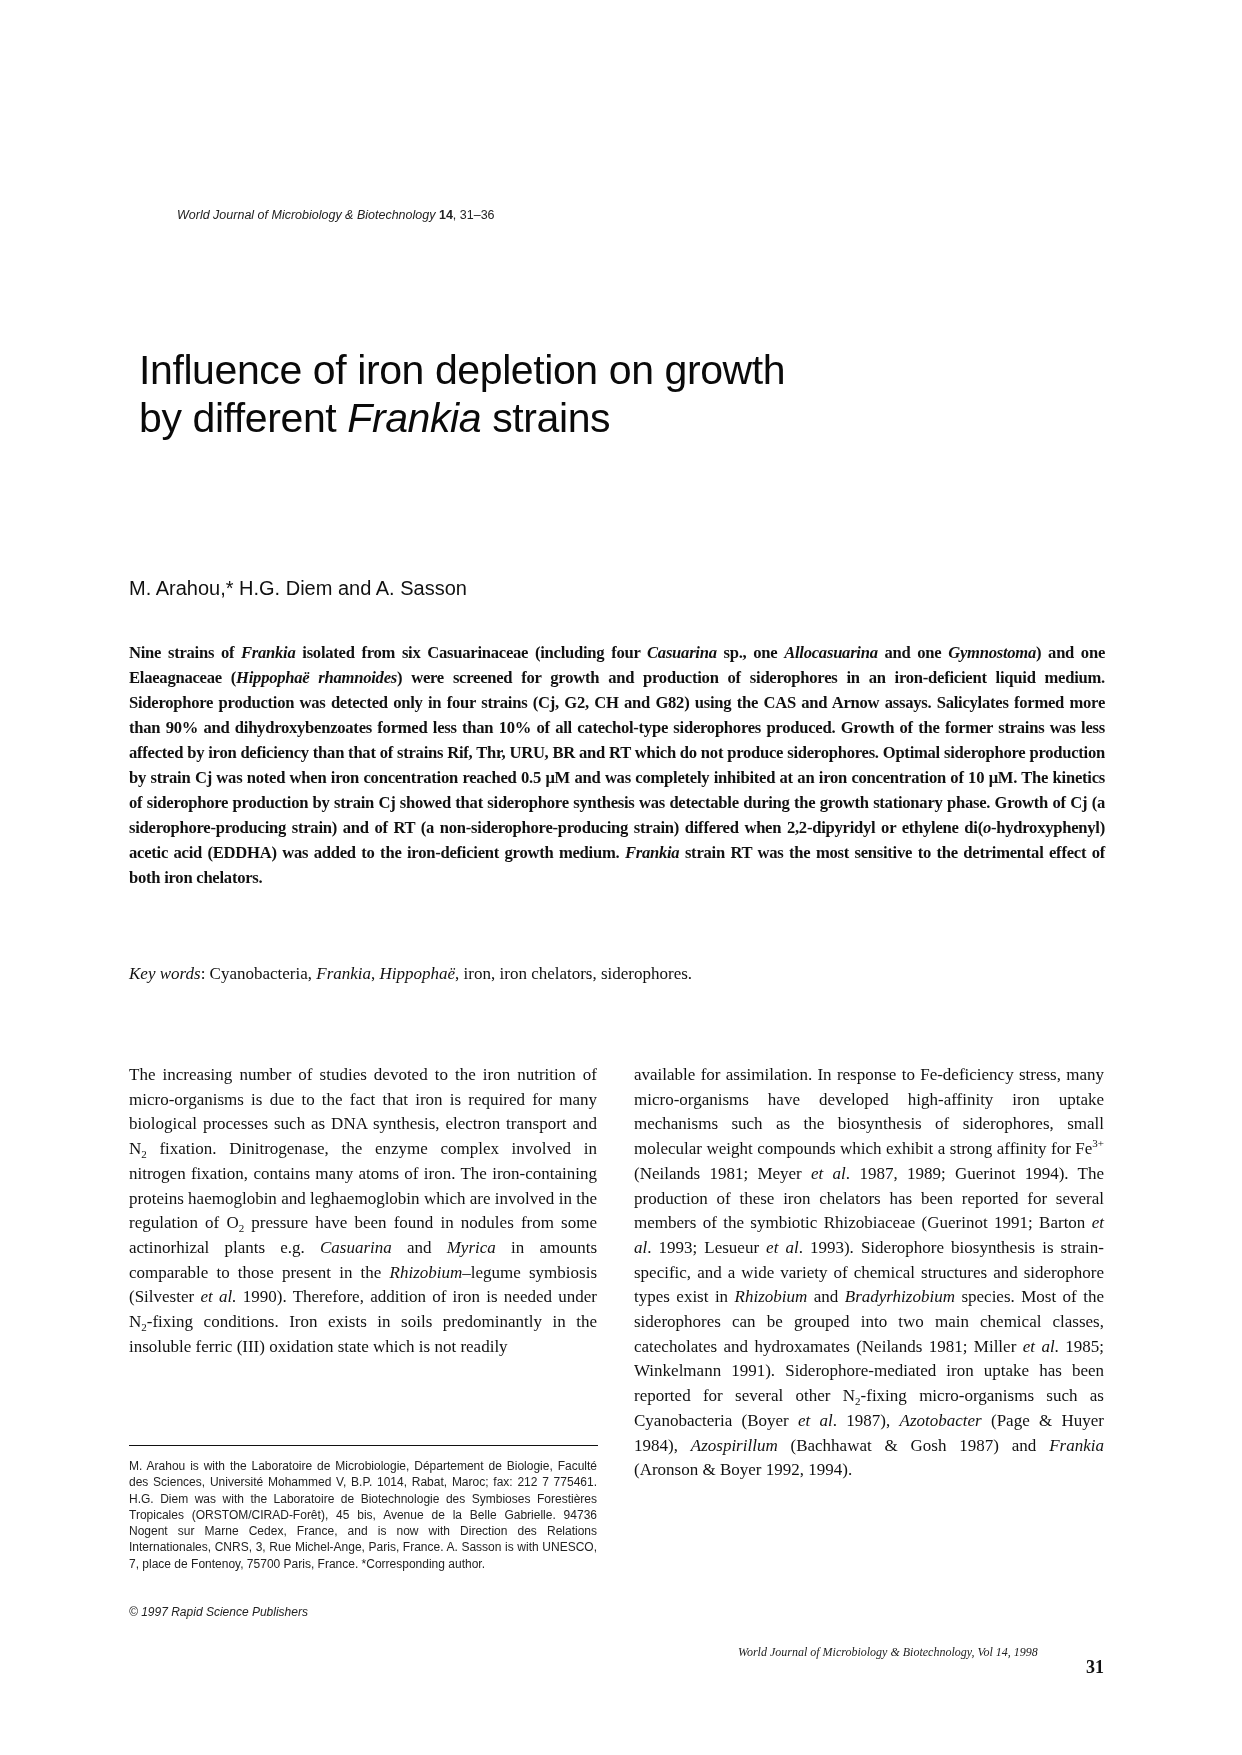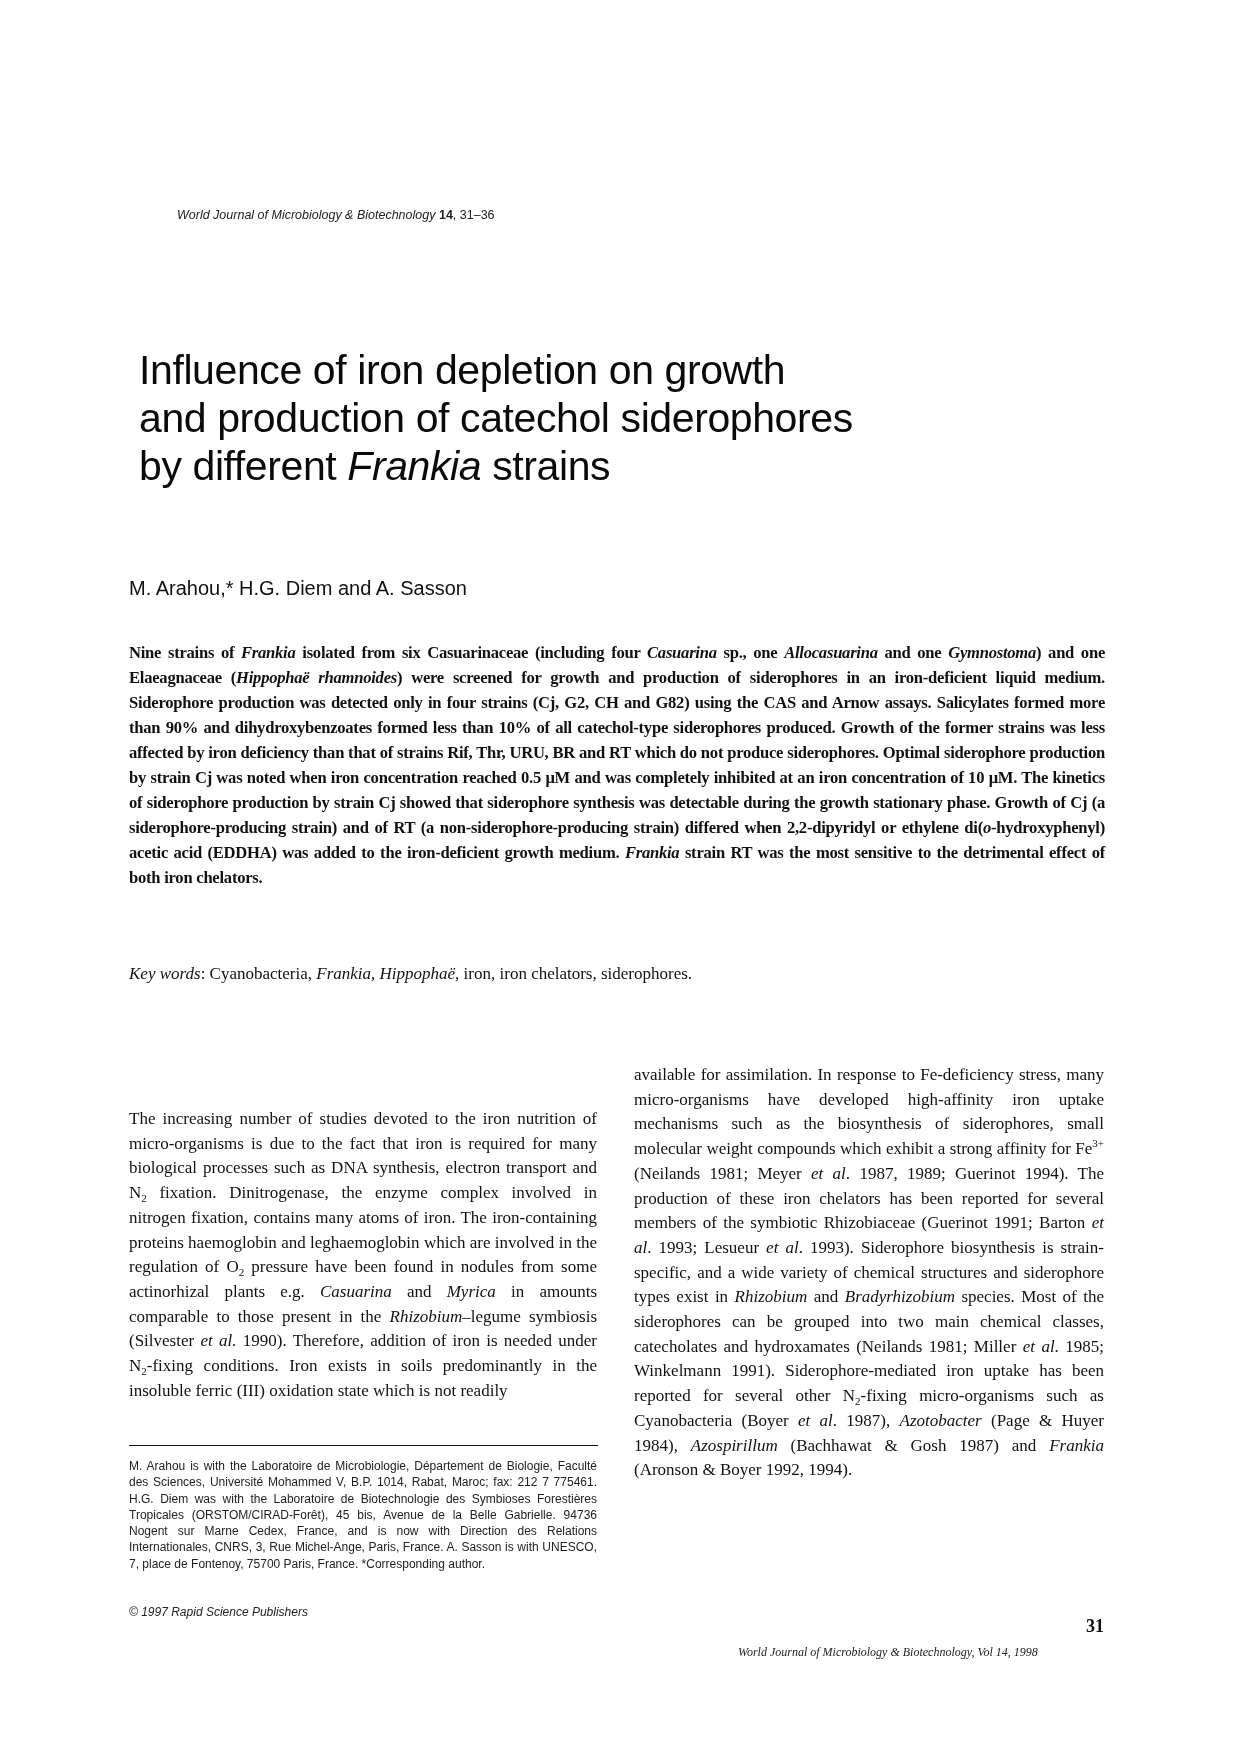--- a/index.html
+++ b/index.html
@@ -10,43 +10,42 @@
   .journal-header .vol { font-weight: bold; }
   .title { left: 127px; top: 334px; width: 900px; font-family: "Liberation Sans", sans-serif; font-size: 41px; line-height: 48px; color: #0a0a0a; font-stretch: condensed; letter-spacing: -0.4px; }
   .title .line { display: block; white-space: nowrap; }
   .title em { font-style: italic; }
   .authors { left: 129px; top: 577px; font-family: "Liberation Sans", sans-serif; font-size: 20px; color: #111; }
   .abstract { left: 129px; top: 640px; width: 976px; font-family: "Liberation Serif", serif; font-weight: bold; font-size: 16.6px; line-height: 25px; text-align: justify; color: #111; letter-spacing: -0.25px; }
   .abstract i { font-style: italic; }
   .keywords { left: 129px; top: 964px; font-family: "Liberation Serif", serif; font-size: 17px; color: #111; }
   .keywords i { font-style: italic; }
   .col { font-family: "Liberation Serif", serif; font-size: 17px; line-height: 24.7px; text-align: justify; color: #111; }
-  .col-left { left: 129px; top: 1063px; width: 468px; margin-top: 44px; }
+  .col-left { left: 129px; top: 1063px; width: 468px; }
   .col-right { left: 634px; top: 1063px; width: 470px; }
   .col p { margin: 0; }
   .col .indent { text-indent: 26px; }
   .col i { font-style: italic; }
   sub, sup { font-size: 11px; line-height: 0; }
   .rule { left: 129px; top: 1445px; width: 469px; height: 0; border-top: 1.5px solid #111; }
   .footnote { left: 129px; top: 1458px; width: 468px; font-family: "Liberation Sans", sans-serif; font-size: 12px; line-height: 16.3px; text-align: justify; color: #222; }
   .copyright { left: 129px; top: 1605px; font-family: "Liberation Sans", sans-serif; font-size: 12px; font-style: italic; color: #222; }
   .running-footer { left: 738px; top: 1645px; font-family: "Liberation Serif", serif; font-size: 12px; font-style: italic; color: #222; }
-  .page-number { left: 1086px; top: 1616px; font-family: "Liberation Serif", serif; font-size: 18px; font-weight: bold; color: #111; }
+  .page-number { left: 1086px; top: 1657px; font-family: "Liberation Serif", serif; font-size: 18px; font-weight: bold; color: #111; }
 </style>
 </head>
 <body>
 
 <div class="abs journal-header">
   <span class="jname">World Journal of Microbiology &amp; Biotechnology</span>
   <span> </span><span class="vol">14</span><span>, 31–36</span>
 </div>
 
 <h1 class="abs title" style="margin:12px;font-weight:normal;">
   <span class="line">Influence of iron depletion on growth</span>
-  <span class="line">and production of catechol siderophores</span>
   <span class="line"><span>by different </span><em>Frankia</em><span> strains</span></span>
 </h1>
 
 <div class="abs authors">M. Arahou,* H.G. Diem and A. Sasson</div>
 
 <div class="abs abstract"><span>Nine strains of </span><i>Frankia</i><span> isolated from six Casuarinaceae (including four </span><i>Casuarina</i><span> sp., one </span><i>Allocasuarina</i><span> and one </span><i>Gymnostoma</i><span>) and one Elaeagnaceae (</span><i>Hippophaë rhamnoides</i><span>) were screened for growth and production of siderophores in an iron-deficient liquid medium. Siderophore production was detected only in four strains (Cj, G2, CH and G82) using the CAS and Arnow assays. Salicylates formed more than 90% and dihydroxybenzoates formed less than 10% of all catechol-type siderophores produced. Growth of the former strains was less affected by iron deficiency than that of strains Rif, Thr, URU, BR and RT which do not produce siderophores. Optimal siderophore production by strain Cj was noted when iron concentration reached 0.5 μM and was completely inhibited at an iron concentration of 10 μM. The kinetics of siderophore production by strain Cj showed that siderophore synthesis was detectable during the growth stationary phase. Growth of Cj (a siderophore-producing strain) and of RT (a non-siderophore-producing strain) differed when 2,2-dipyridyl or ethylene di(</span><i>o</i><span>-hydroxyphenyl) acetic acid (EDDHA) was added to the iron-deficient growth medium. </span><i>Frankia</i><span> strain RT was the most sensitive to the detrimental effect of both iron chelators.</span></div>
 
 <div class="abs keywords"><i>Key words</i><span>: Cyanobacteria, </span><i>Frankia</i><span>, </span><i>Hippophaë</i><span>, iron, iron chelators, siderophores.</span></div>
 
 <div class="abs col col-left">

